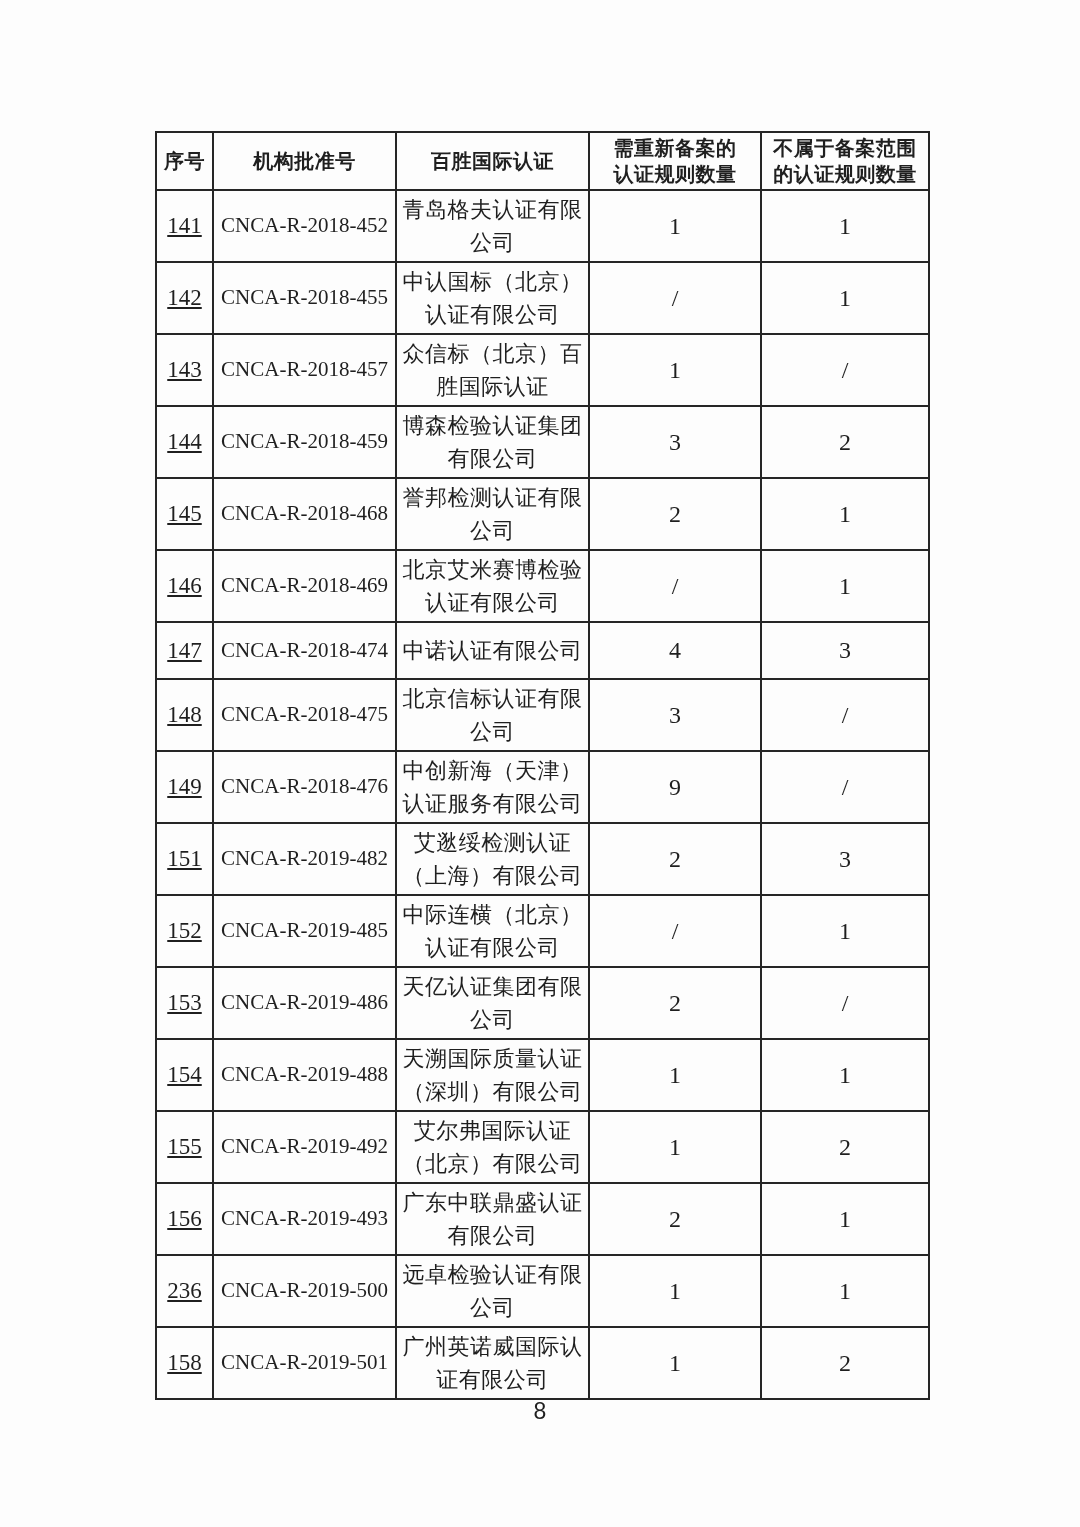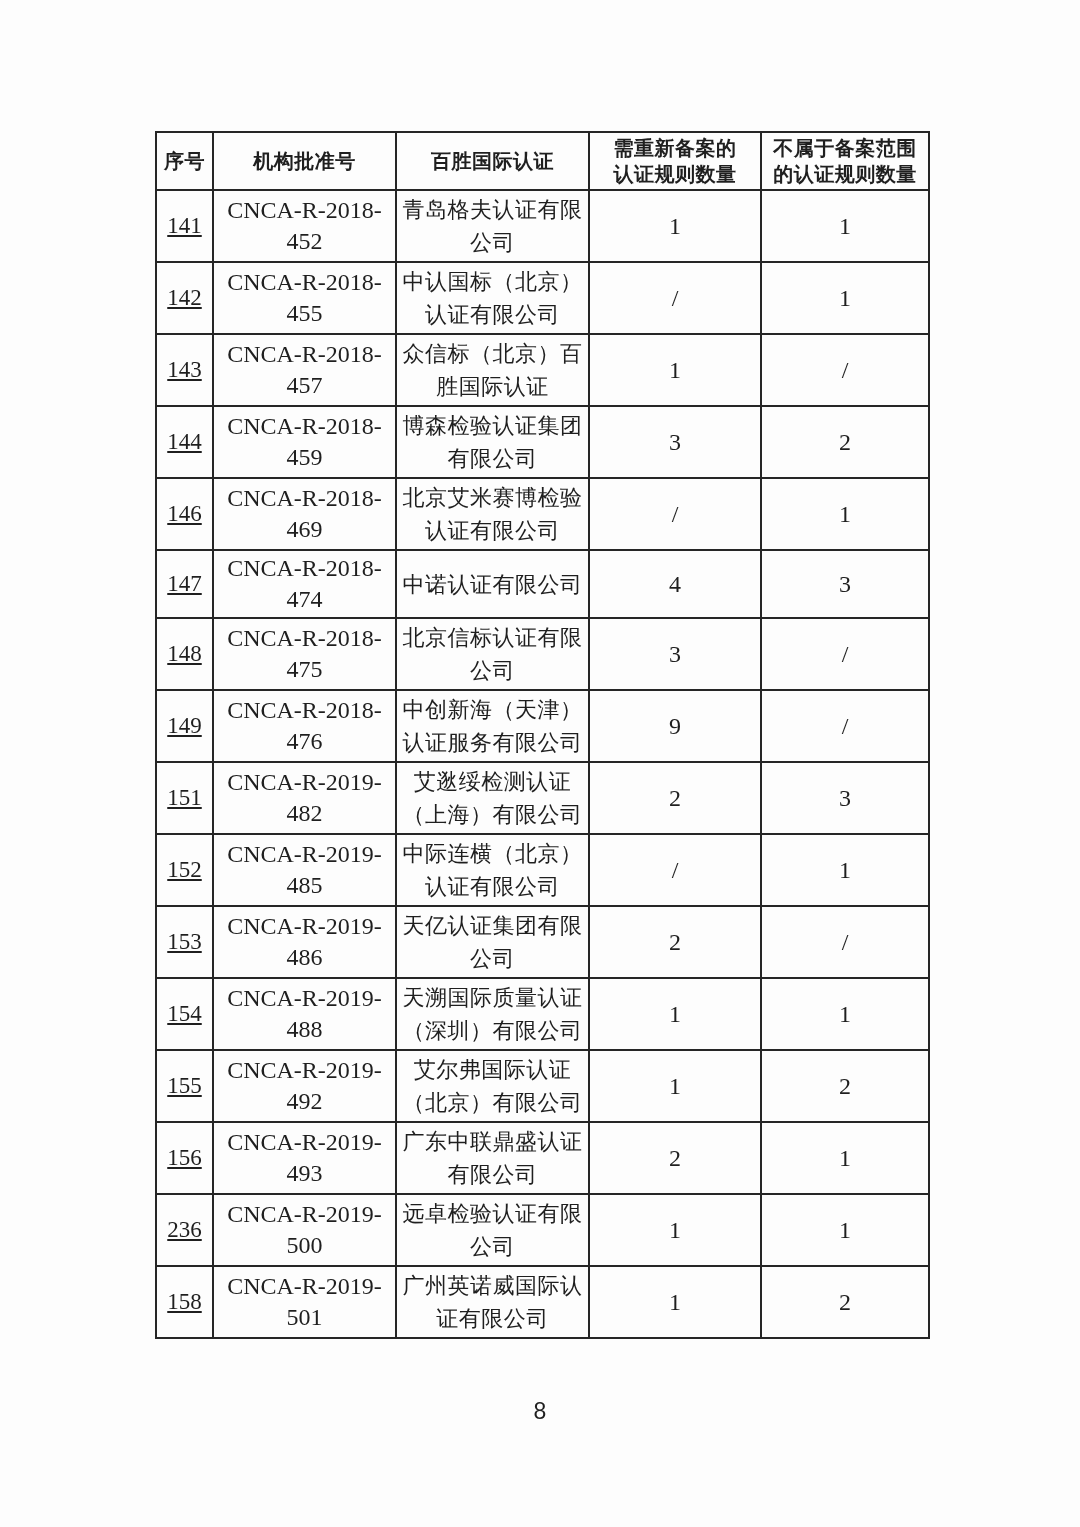--- a/index.html
+++ b/index.html
@@ -43,21 +43,21 @@
     letter-spacing: 0.5px;
   }
   table.doc-table td {
     height: 57px;
   }
   .c-no {
     font-size: 23px;
     text-decoration: underline;
   }
   .c-approval {
-    font-size: 24px;
+    font-size: 21px;
     line-height: 1.3;
     padding: 2px 4px;
   }
   .c-name {
     font-size: 22px;
     line-height: 1.5;
     letter-spacing: 0.5px;
   }
   .c-num {
     font-size: 24px;
@@ -123,20 +123,27 @@
   </tr>
 
   <tr>
     <td class="c-no">144</td>
     <td class="c-approval">CNCA-R-2018-459</td>
     <td class="c-name">博森检验认证集团有限公司</td>
     <td class="c-num">3</td>
     <td class="c-num">2</td>
   </tr>
 
+  <tr>
+    <td class="c-no">145</td>
+    <td class="c-approval">CNCA-R-2018-468</td>
+    <td class="c-name">誉邦检测认证有限公司</td>
+    <td class="c-num">2</td>
+    <td class="c-num">1</td>
+  </tr>
 
   <tr>
     <td class="c-no">146</td>
     <td class="c-approval">CNCA-R-2018-469</td>
     <td class="c-name">北京艾米赛博检验认证有限公司</td>
     <td class="c-num">/</td>
     <td class="c-num">1</td>
   </tr>
 
   <tr>

